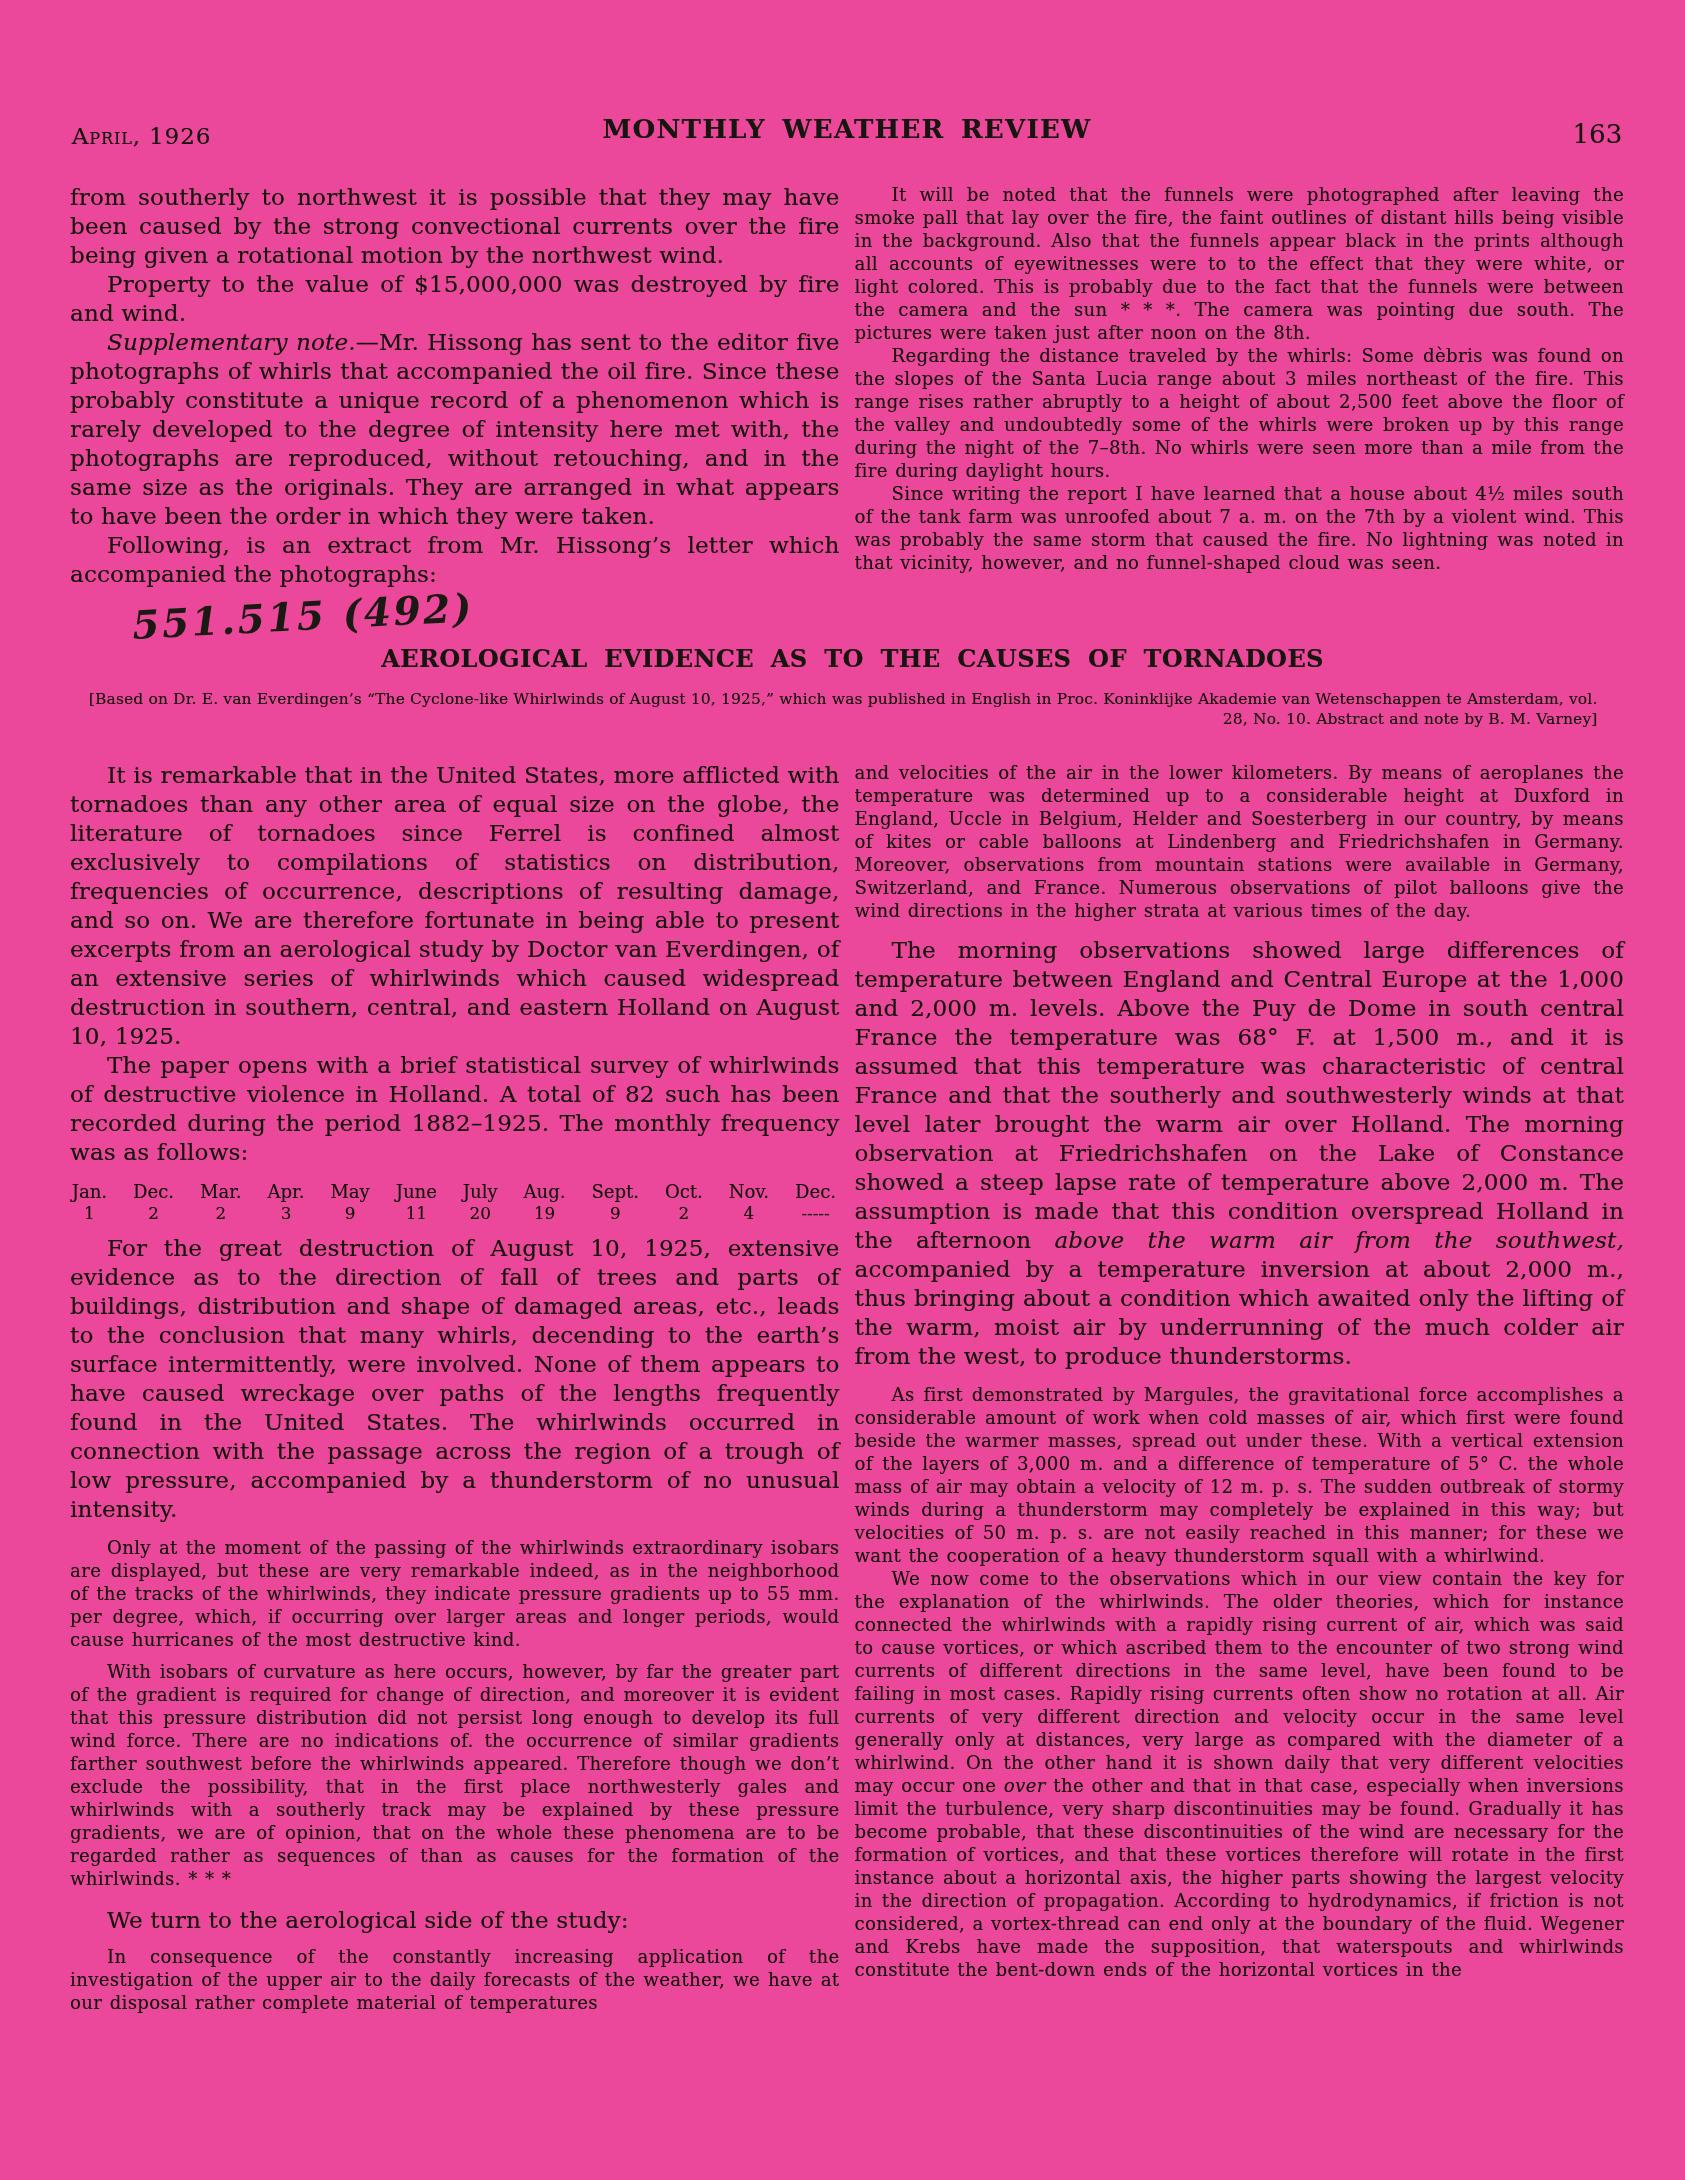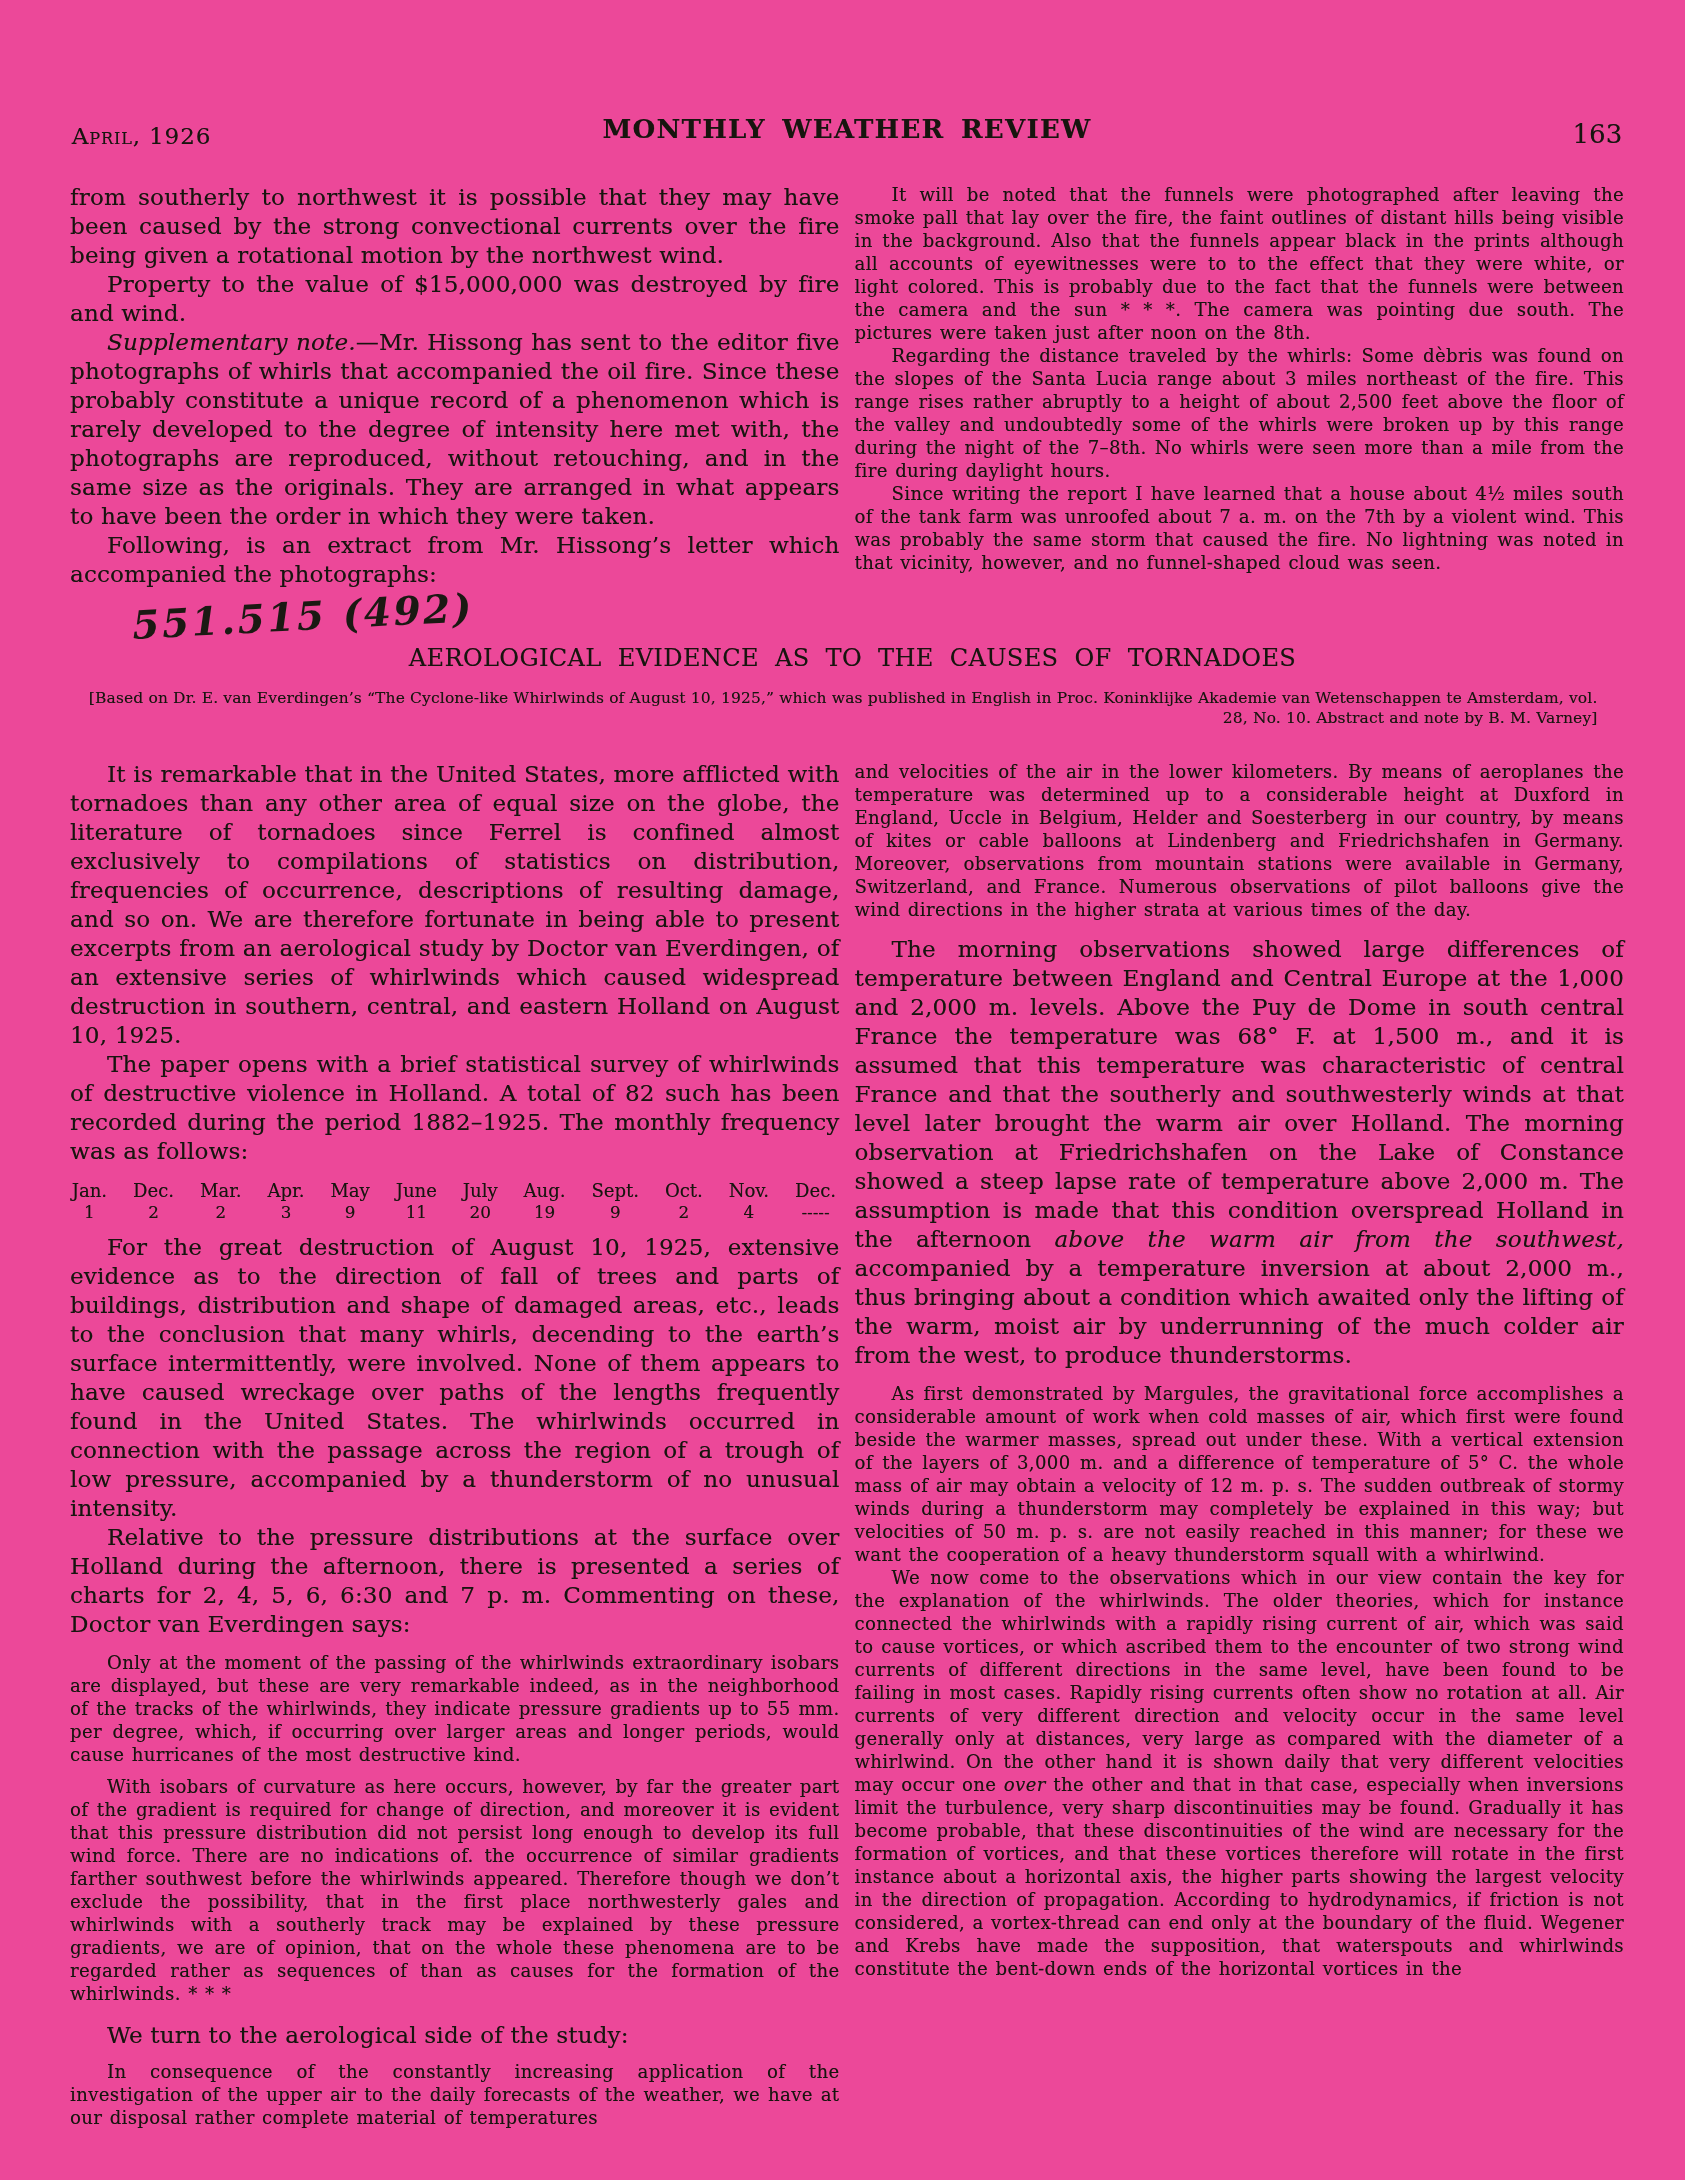--- a/index.html
+++ b/index.html
@@ -28,21 +28,21 @@
   .mt14 { margin-top:12.3px; }
   .mt16 { margin-top:14px; }
   .studyline { margin-top:16px; margin-bottom:10.5px; }
 
   .section-heading { position:relative; margin-top:14px; }
   .classification {
     position:absolute; left:132px; top:-12.3px;
     font-style:italic; font-size:39px; letter-spacing:2.6px;
     transform:rotate(-3deg); color:#1b1913; text-shadow:none; font-weight:bold;
   }
-  .title { margin:16px; padding-top:39px; text-align:center; font-size:24px; font-weight:normal; letter-spacing:0.4px; word-spacing:8px;padding-left:20px; }
+  .title { margin:16px; padding-top:39px; text-align:center; font-size:24px; font-weight:bold; letter-spacing:0.4px; word-spacing:8px;padding-left:20px; }
   .citation { margin:14px auto 0; max-width:1510px; text-align:right; font-size:15.4px; line-height:20px; letter-spacing:0.2px; }
 
   .freq-table { display:flex; justify-content:space-between; margin:14px 3.5px 10.5px 1.8px; }
   .freq-cell { text-align:center; flex:0 0 auto; }
   .freq-month { font-size:18px; line-height:21px; }
   .freq-value { font-size:16.7px; line-height:19.3px; margin-top:1.8px; }
 </style>
 </head>
 <body>
 
@@ -124,21 +124,20 @@
             <div class="freq-month">Nov.</div>
             <div class="freq-value">4</div>
           </div>
         <div class="freq-cell">
             <div class="freq-month">Dec.</div>
             <div class="freq-value">-----</div>
           </div>
       </div>
 
       <p class="lg indent">For the great destruction of August 10, 1925, extensive evidence as to the direction of fall of trees and parts of buildings, distribution and shape of damaged areas, etc., leads to the conclusion that many whirls, decending to the earth’s surface intermittently, were involved. None of them appears to have caused wreckage over paths of the lengths frequently found in the United States. The whirlwinds occurred in connection with the passage across the region of a trough of low pressure, accompanied by a thunderstorm of no unusual intensity.</p>
-      <p class="lg indent">Relative to the pressure distributions at the surface over Holland during the afternoon, there is presented a series of charts for 2, 4, 5, 6, 6:30 and 7 p. m.  Commenting on these, Doctor van Everdingen says:</p>
       <p class="sm indent mt14">Only at the moment of the passing of the whirlwinds extraordinary isobars are displayed, but these are very remarkable indeed, as in the neighborhood of the tracks of the whirlwinds, they indicate pressure gradients up to 55 mm. per degree, which, if occurring over larger areas and longer periods, would cause hurricanes of the most destructive kind.</p>
       <p class="sm indent mt10">With isobars of curvature as here occurs, however, by far the greater part of the gradient is required for change of direction, and moreover it is evident that this pressure distribution did not persist long enough to develop its full wind force. There are no indications of. the occurrence of similar gradients farther southwest before the whirlwinds appeared. Therefore though we don’t exclude the possibility, that in the first place northwesterly gales and whirlwinds with a southerly track may be explained by these pressure gradients, we are of opinion, that on the whole these phenomena are to be regarded rather as sequences of than as causes for the formation of the whirlwinds.  *  *  *</p>
       <p class="lg indent studyline">We turn to the aerological side of the study:</p>
       <p class="sm indent">In consequence of the constantly increasing application of the investigation of the upper air to the daily forecasts of the weather, we have at our disposal rather complete material of temperatures</p>
     </div>
 
     <div class="col">
       <p class="sm">and velocities of the air in the lower kilometers. By means of aeroplanes the temperature was determined up to a considerable height at Duxford in England, Uccle in Belgium, Helder and Soesterberg in our country, by means of kites or cable balloons at Lindenberg and Friedrichshafen in Germany. Moreover, observations from mountain stations were available in Germany, Switzerland, and France. Numerous observations of pilot balloons give the wind directions in the higher strata at various times of the day.</p>
       <p class="lg indent mt16"><span>The morning observations showed large differences of temperature between England and Central Europe at the 1,000 and 2,000 m. levels. Above the Puy de Dome in south central France the temperature was 68° F. at 1,500 m., and it is assumed that this temperature was characteristic of central France and that the southerly and southwesterly winds at that level later brought the warm air over Holland. The morning observation at Friedrichshafen on the Lake of Constance showed a steep lapse rate of temperature above 2,000 m. The assumption is made that this condition overspread Holland in the afternoon </span><span class="ital">above the warm air from the southwest,</span><span> accompanied by a temperature inversion at about 2,000 m., thus bringing about a condition which awaited only the lifting of the warm, moist air by underrunning of the much colder air from the west, to produce thunderstorms.</span></p>
       <p class="sm indent mt14">As first demonstrated by Margules, the gravitational force accomplishes a considerable amount of work when cold masses of air, which first were found beside the warmer masses, spread out under these. With a vertical extension of the layers of 3,000 m. and a difference of temperature of 5° C. the whole mass of air may obtain a velocity of 12 m. p. s. The sudden outbreak of stormy winds during a thunderstorm may completely be explained in this way; but velocities of 50 m. p. s. are not easily reached in this manner; for these we want the cooperation of a heavy thunderstorm squall with a whirlwind.</p>

